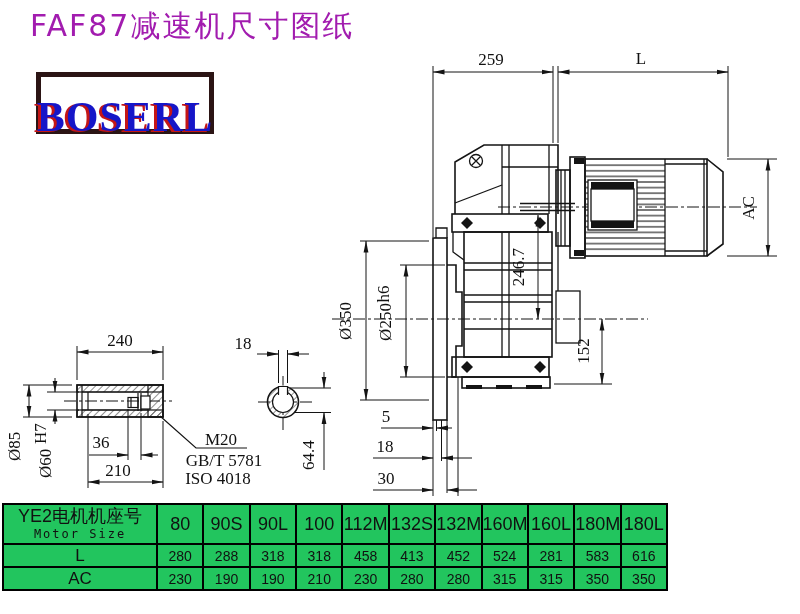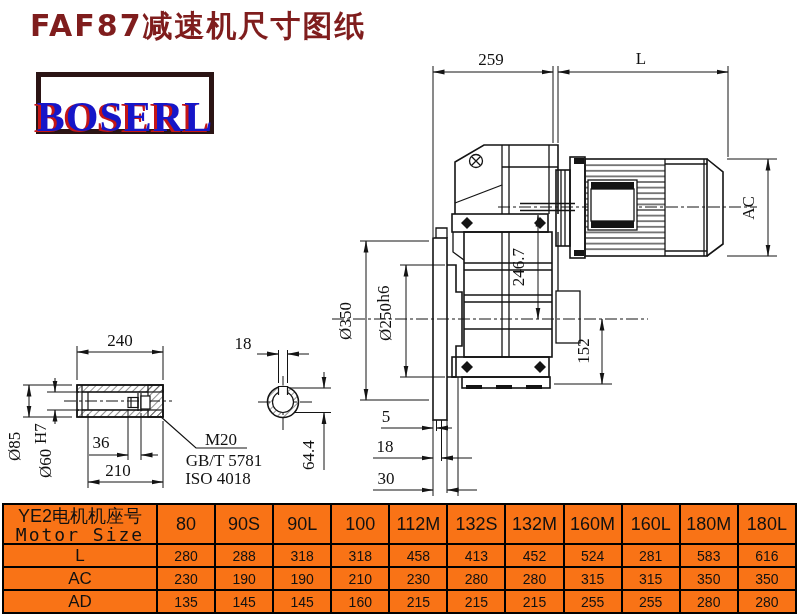--- a/index.html
+++ b/index.html
@@ -1,38 +1,38 @@
 <!DOCTYPE html>
 <html><head>
 <meta charset="utf-8">
 <style>
   html,body{margin:0;padding:0;background:#fff;}
   body{position:relative;width:800px;height:614px;overflow:hidden;
        font-family:"Liberation Sans",sans-serif;}
-  .page-title{position:absolute;left:30px;top:6px;font-size:30px;font-weight:bold;
-      color:#7f1d1d;letter-spacing:2px;font-family:"DejaVu Sans",sans-serif;white-space:nowrap;text-align:center;}
+  .page-title{position:absolute;left:30px;top:6px;font-size:30px;font-weight:normal;
+      color:#a21caf;letter-spacing:2px;font-family:"DejaVu Sans",sans-serif;white-space:nowrap;text-align:center;}
   .logo{position:absolute;left:36px;top:72px;width:168px;height:52px;
       border:5px solid #2b1414;display:flex;align-items:center;justify-content:center;background:#fff;}
   .logo-text{font-family:"Liberation Serif",serif;font-weight:bold;font-size:42px;
       color:#1616c8;letter-spacing:1px;line-height:1;margin-top:28px;}
   .drawing{position:absolute;left:0;top:0;}
   .drawing text{font-family:"Liberation Serif",serif;fill:#111;stroke:none;font-size:17px;}
   .ol{stroke-width:1.6;}
   .cl{stroke-width:1;stroke-dasharray:12 3 3 3;}
   .dl{stroke-width:1;}
   .ext{stroke-width:1;}
-  .dim-table{position:absolute;left:2px;top:503px;width:795px;border-collapse:collapse;
-      table-layout:fixed;background:#f97316;}
+  .dim-table{position:absolute;left:2px;top:503px;width:666px;border-collapse:collapse;
+      table-layout:fixed;background:#22c55e;}
   .dim-table th,.dim-table td{border:2px solid #000;text-align:center;padding:0;
       font-weight:normal;color:#111;}
   .dim-table thead tr{height:40px;}
   .dim-table tbody tr{height:23px;}
   #hrow th:first-child{width:152px;}
   .hd-cn{font-size:18px;line-height:20px;}
-  .hd-en{font-size:18px;line-height:17px;font-family:"DejaVu Sans Mono",monospace;letter-spacing:2px;}
+  .hd-en{font-size:12px;line-height:17px;font-family:"DejaVu Sans Mono",monospace;letter-spacing:2px;}
   #hrow th{font-size:18px;}
   .dim-table tbody th{font-size:17px;}
   .dim-table tbody td{font-size:14px;}
 </style>
 </head>
 <body>
 
 <div class="page-title">FAF87减速机尺寸图纸</div>
 
 <div class="logo" style="border-color: rgb(43, 20, 20);">
@@ -294,28 +294,14 @@
         <td>190</td>
         <td>210</td>
         <td>230</td>
         <td>280</td>
         <td>280</td>
         <td>315</td>
         <td>315</td>
         <td>350</td>
         <td>350</td>
       </tr>
-      <tr>
-        <th>AD</th>
-        <td>135</td>
-        <td>145</td>
-        <td>145</td>
-        <td>160</td>
-        <td>215</td>
-        <td>215</td>
-        <td>215</td>
-        <td>255</td>
-        <td>255</td>
-        <td>280</td>
-        <td>280</td>
-      </tr>
     </tbody>
 </table>
 
 </body></html>

